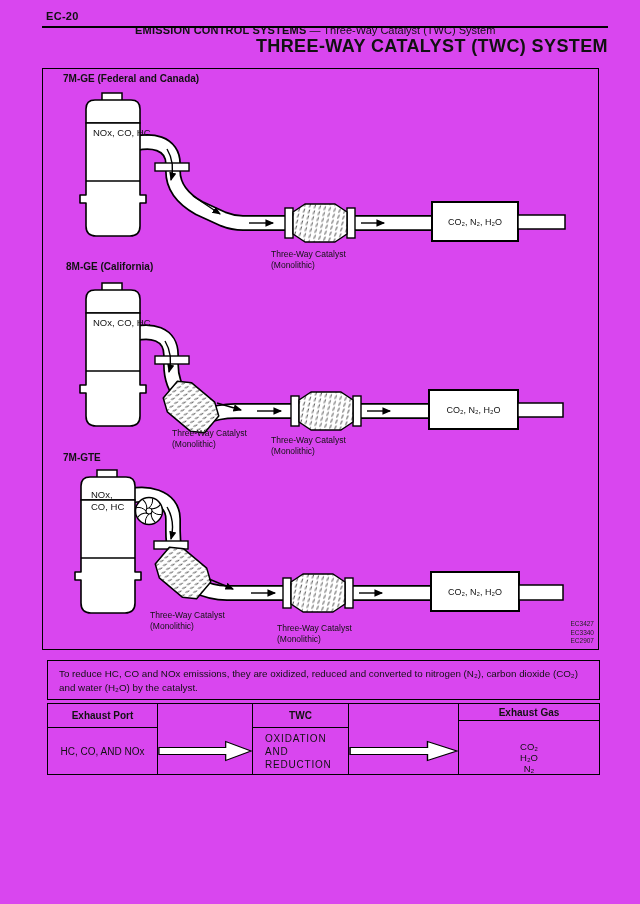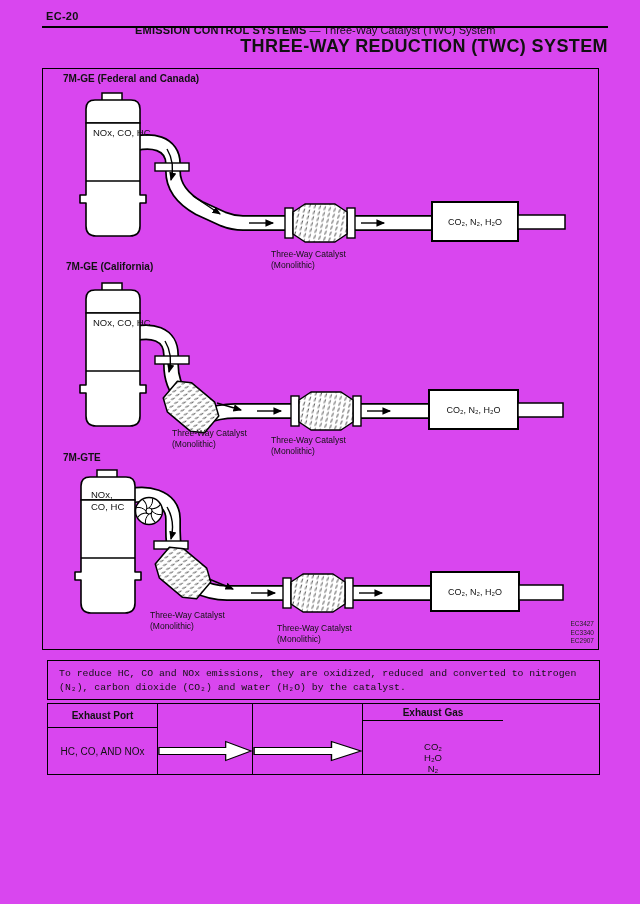--- a/index.html
+++ b/index.html
@@ -15,21 +15,21 @@
   
   .figbox{left:42px;top:68px;width:555px;height:580px;border:1.5px solid #000;}
   .variant{font-size:10px;font-weight:bold;white-space:nowrap;}
   .gastext{font-size:9.5px;white-space:nowrap;line-height:12px;}
   .catlbl{font-size:8.5px;line-height:10.5px;white-space:nowrap;}
   .muftxt{display:flex;align-items:center;justify-content:center;font-size:9px;white-space:nowrap;}
   .figcodes{right:4px;top:551px;font-size:6.5px;line-height:8.5px;text-align:right;color:#222;}
   svg.art{position:absolute;left:0;top:0;}
   
   .notebox{left:47px;top:660px;width:553px;height:40px;border:1.2px solid #000;box-sizing:border-box;
-           padding:6px 11px 0 11px;font-size:9.8px;line-height:14px;font-family:Liberation Mono, monospace;}
+           padding:6px 11px 0 11px;font-size:9.8px;line-height:14px;}
   
   .flowtbl{left:47px;top:703px;width:553px;height:72px;border:1.2px solid #000;box-sizing:border-box;display:flex;}
   .fcol{box-sizing:border-box;height:100%;display:flex;flex-direction:column;}
   .fcol.bordered{border-right:1px solid #000;}
   .fhdr{height:23px;display:flex;align-items:center;justify-content:center;
         font-size:10px;font-weight:bold;}
   .fhdr.line{border-bottom:1px solid #000;}
   .fbody{flex:1;display:flex;align-items:center;justify-content:center;font-size:10px;}
   .fbody.twc{flex-direction:column;align-items:flex-start;justify-content:center;padding-left:12px;letter-spacing:.8px;line-height:13px;}
   .fbody.gas{flex-direction:column;font-size:9.5px;line-height:11px;text-align:right;}
@@ -40,21 +40,21 @@
 <body>
 
 <div class="page">
 
   <div class="abs pgnum">EC-20</div>
   <div class="abs runhead">
     <b>EMISSION CONTROL SYSTEMS</b>
     <span>— Three-Way Catalyst (TWC) System</span>
   </div>
   <div class="abs runrule"></div>
-  <div class="abs maintitle">THREE-WAY REDUCTION (TWC) SYSTEM</div>
+  <div class="abs maintitle">THREE-WAY CATALYST (TWC) SYSTEM</div>
 
   <div class="abs figbox">
 
     <svg class="art" width="555" height="580" viewBox="0 0 555 580">
       <defs>
         <pattern id="hatch" width="5" height="6" patternUnits="userSpaceOnUse" patternTransform="rotate(10)">
           <rect width="5" height="6" fill="#ffffff"></rect>
           <line x1="2.6" y1="0.6" x2="1.7" y2="4.6" stroke="#3a3a3a" stroke-width="0.9"></line>
         </pattern>
         <marker id="arw" markerWidth="7" markerHeight="7" refX="5.4" refY="2.6" orient="auto">
@@ -140,21 +140,21 @@
     </svg>
 
     <div class="abs variant" style="left:20px;top:4px;">7M-GE (Federal and Canada)</div>
     <div class="abs gastext" style="left:50px;top:58px;">NOx, CO, HC</div>
     <div class="abs catlbl" style="left:228px;top:180px;">
       <div>Three-Way Catalyst</div>
       <div>(Monolithic)</div>
     </div>
     <div class="abs muftxt" style="left:389px;top:133px;width:86px;height:39px;">CO₂, N₂, H₂O</div>
 
-    <div class="abs variant" style="left:23px;top:192px;">7M-GE (California)</div>
+    <div class="abs variant" style="left:23px;top:192px;">8M-GE (California)</div>
     <div class="abs gastext" style="left:50px;top:248px;">NOx, CO, HC</div>
     <div class="abs catlbl" style="left:129px;top:359px;">
       <div>Three-Way Catalyst</div>
       <div>(Monolithic)</div>
     </div>
     <div class="abs catlbl" style="left:228px;top:366px;">
       <div>Three-Way Catalyst</div>
       <div>(Monolithic)</div>
     </div>
     <div class="abs muftxt" style="left:386px;top:321px;width:89px;height:39px;">CO₂, N₂, H₂O</div>
@@ -191,20 +191,27 @@
       <div class="fbody">HC, CO, AND NOx</div>
     </div>
     <div class="fcol bordered" style="width:95px;">
       <div class="fhdr"></div>
       <div class="arrowcell">
         <svg viewBox="0 0 100 30" preserveAspectRatio="none">
           <polygon points="1,11 72,11 72,4 99,15 72,26 72,19 1,19" fill="#fff" stroke="#000" stroke-width="1.3"></polygon>
         </svg>
       </div>
     </div>
+    <div class="fcol bordered" style="width:96px;">
+      <div class="fhdr line">TWC</div>
+      <div class="fbody twc">
+        <div>OXIDATION AND</div>
+        <div>REDUCTION</div>
+      </div>
+    </div>
     <div class="fcol bordered" style="width:110px;">
       <div class="fhdr"></div>
       <div class="arrowcell">
         <svg viewBox="0 0 100 30" preserveAspectRatio="none">
           <polygon points="1,11 72,11 72,4 99,15 72,26 72,19 1,19" fill="#fff" stroke="#000" stroke-width="1.3"></polygon>
         </svg>
       </div>
     </div>
     <div class="fcol" style="width:140px;gap:20px;">
       <div class="fhdr line">Exhaust Gas</div>

